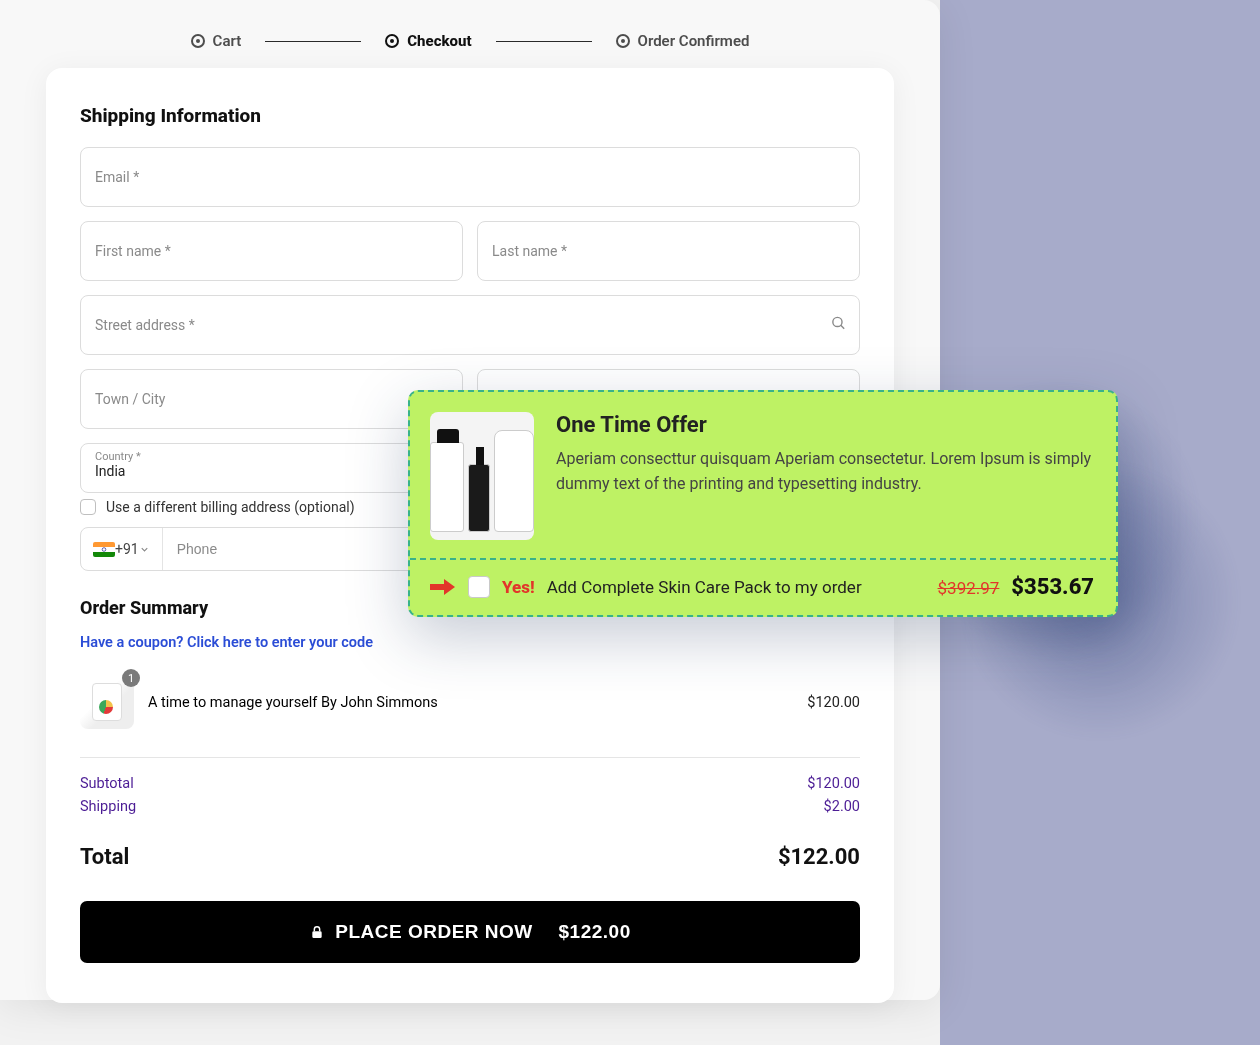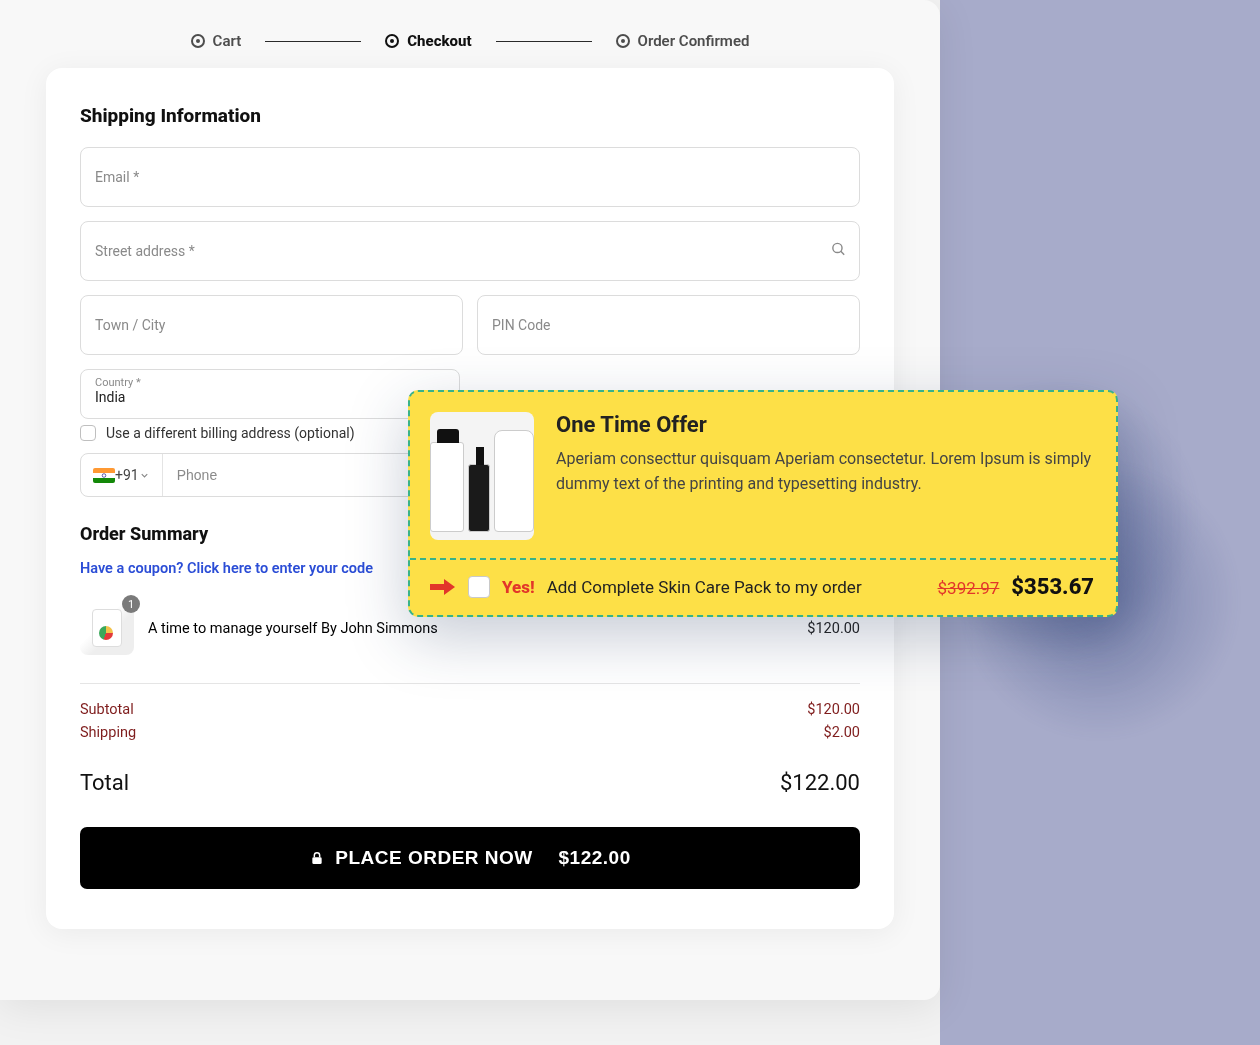--- a/index.html
+++ b/index.html
@@ -180,43 +180,43 @@
     position: absolute; top: -6px; right: -6px;
     width: 18px; height: 18px; border-radius: 50%;
     background: #7a7a7a; color: #fff;
     font-size: 11px; display: flex; align-items:center; justify-content:center;
   }
   .item-name { font-size: 14.5px; color: #000000; }
   .item-price { margin-left: auto; font-size: 14.5px; color: #222; }
 
   .divider { border-top: 1px solid #e5e5e5; margin: 10px 0 14px; }
 
-  .sum-line { display: flex; justify-content: space-between; font-size: 14.5px; color: #7f1d1d; padding: 3px 0; }
+  .sum-line { display: flex; justify-content: space-between; font-size: 14.5px; color: #4c1d95; padding: 3px 0; }
 
   .total-line {
     display: flex; justify-content: space-between;
-    font-size: 22px; font-weight: 400; color: #111;
+    font-size: 22px; font-weight: 700; color: #111;
     margin: 26px 0 32px;
   }
 
   .place-btn {
     width: 100%; height: 62px;
     background: #000; color: #fff;
     border: none; border-radius: 7px;
     font-size: 19px; font-weight: 800; letter-spacing: 0.5px;
     display: flex; align-items: center; justify-content: center; gap: 10px;
     cursor: pointer;
   }
 
   
   .offer {
     position: absolute;
     top: 390px; left: 408px;
     width: 710px;
-    background: #fde047;
+    background: #bef264;
     border: 2px dashed #38b28a;
     border-radius: 10px;
     box-shadow: 0 20px 60px rgba(30,50,90,0.25);
   }
   .offer-top {
     display: flex; gap: 22px;
     padding: 20px 24px 18px 20px;
   }
   .offer-img {
     width: 132px; height: 128px;
@@ -285,20 +285,28 @@
   <div class="card">
 
     <h2 class="section">Shipping Information</h2>
 
     <div class="row single">
       <div class="field">
         <input type="text" placeholder="Email *" style="">
       </div>
     </div>
 
+    <div class="row">
+      <div class="field">
+        <input type="text" placeholder="First name *" style="">
+      </div>
+      <div class="field">
+        <input type="text" placeholder="Last name *" style="">
+      </div>
+    </div>
 
     <div class="row single">
       <div class="field" style="position:relative;">
         <input type="text" placeholder="Street address *" style="">
         <span class="search-icon">
           <svg width="17" height="17" viewBox="0 0 24 24" fill="none" stroke="currentColor" stroke-width="2">
               <circle cx="10.5" cy="10.5" r="6.5"></circle>
               <line x1="20" y1="20" x2="15.3" y2="15.3"></line>
             </svg>
         </span>

